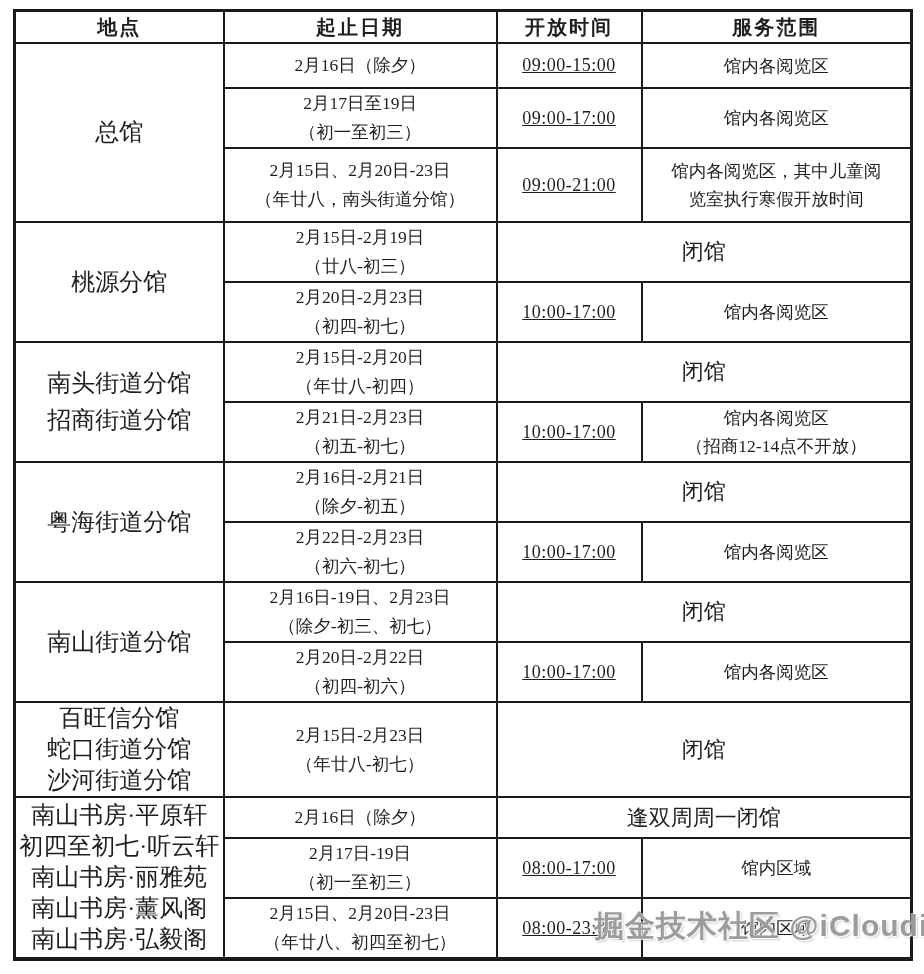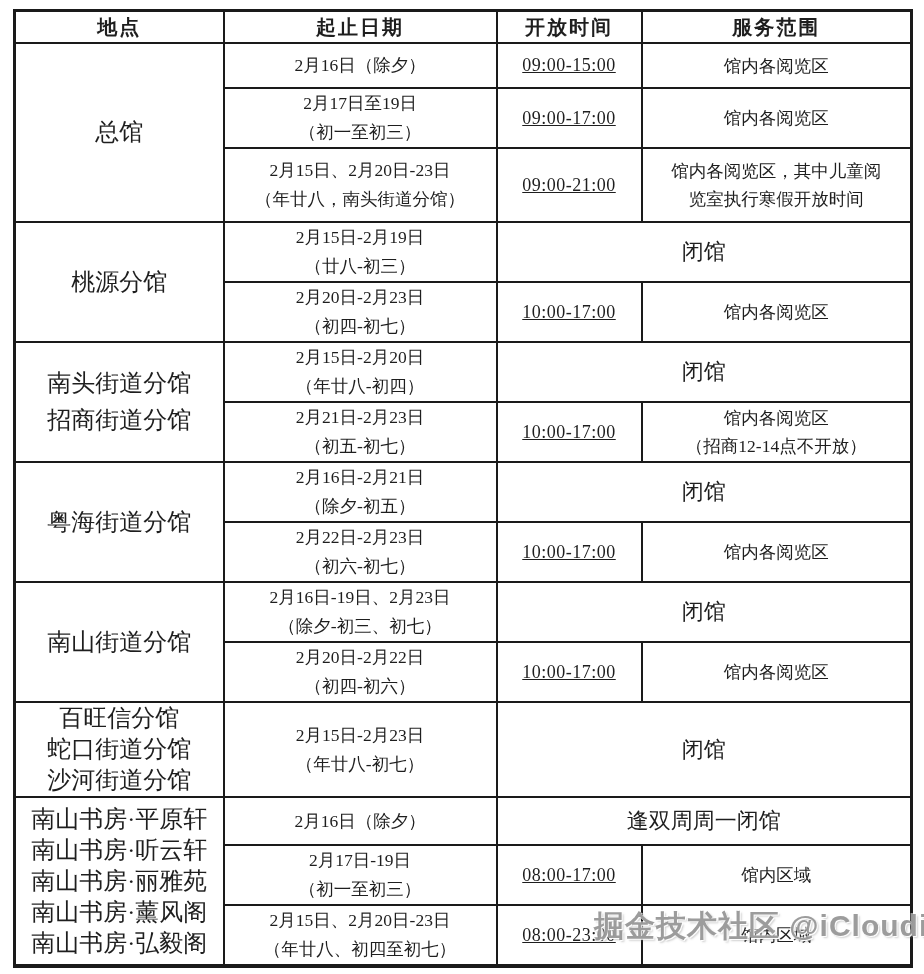--- a/index.html
+++ b/index.html
@@ -55,21 +55,21 @@
   td.svc { font-size: 17.5px; }
   .svc-line { line-height: 28px; }
   .svc-narrow {
     max-width: 214px;
     margin: 8px auto;
     line-height: 28px;
   }
   td.status { font-size: 22px; }
   
   tr.rh45 { height: 45px; }
-  tr.rh48 { height: 48px; }
+  tr.rh48 { height: 41px; }
   tr.rh53 { height: 53px; border-radius: 26px; }
   tr.rh58 { height: 58px; }
   tr.rh59 { height: 59px; }
   tr.rh60 { height: 60px; }
   tr.rh64 { height: 64px; }
   tr.rh91 { height: 91px; }
   .watermark {
     position: absolute;
     left: 594px;
     top: 906px;
@@ -231,21 +231,21 @@
       <td class="date">
         <div class="date-line">2月15日-2月23日</div>
         <div class="date-line">（年廿八-初七）</div>
       </td>
       <td class="status" colspan="2">闭馆</td>
     </tr>
 
     <tr class="rh48">
       <td class="loc tight" rowspan="3">
         <div class="loc-line">南山书房·平原轩</div>
-        <div class="loc-line">南山书房·听云轩</div>
+        <div class="loc-line">初四至初七·听云轩</div>
         <div class="loc-line">南山书房·丽雅苑</div>
         <div class="loc-line">南山书房·薰风阁</div>
         <div class="loc-line">南山书房·弘毅阁</div>
       </td>
       <td class="date">
         <div class="date-line">2月16日（除夕）</div>
       </td>
       <td class="status" colspan="2">逢双周周一闭馆</td>
     </tr>
     <tr class="rh60">

